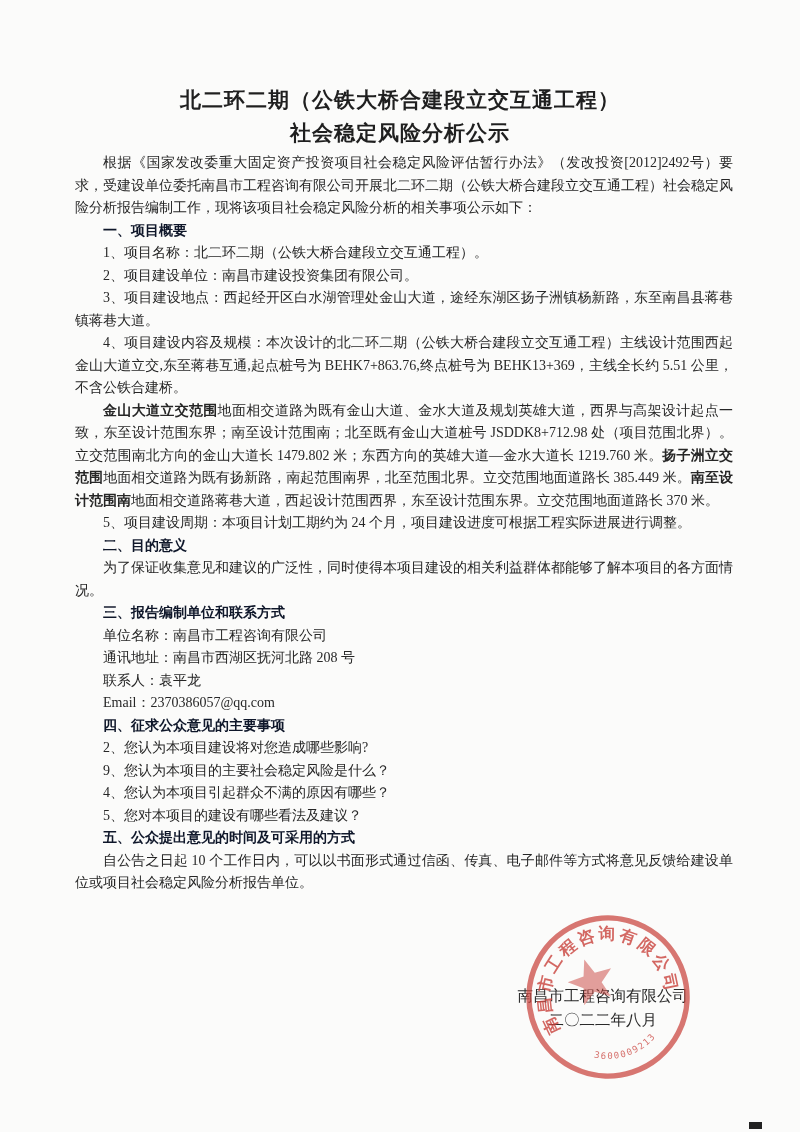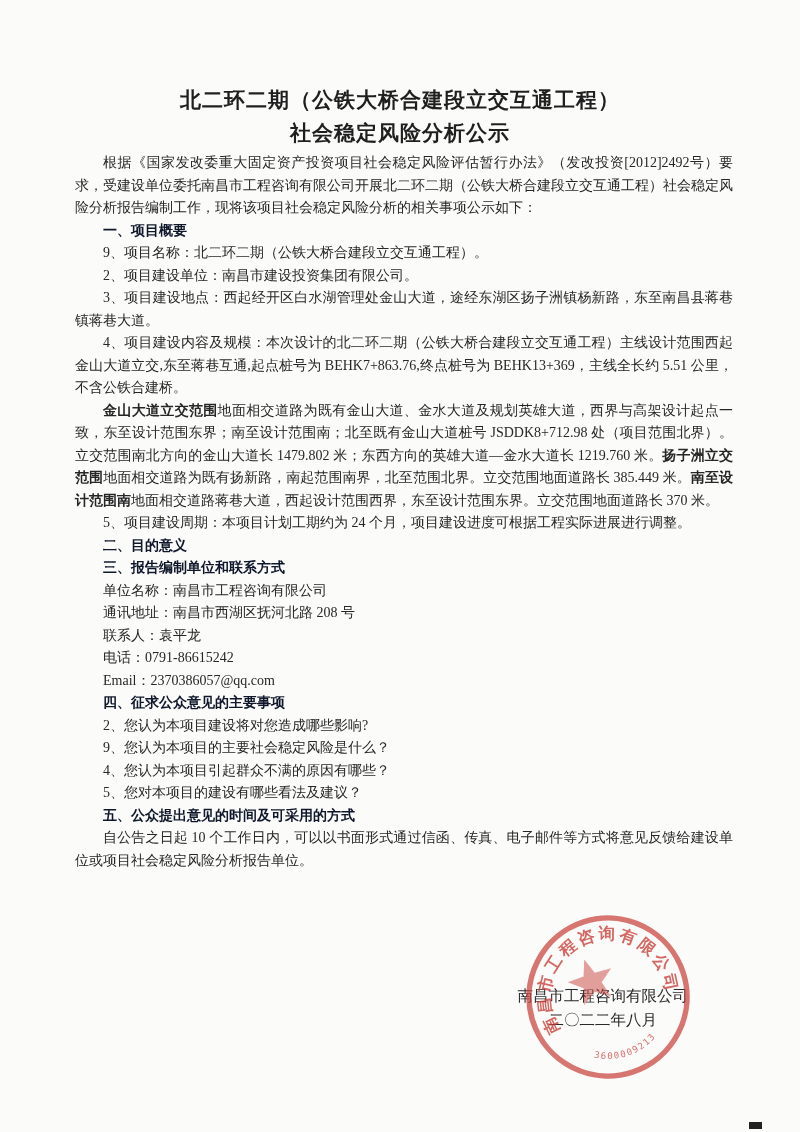--- a/index.html
+++ b/index.html
@@ -91,34 +91,34 @@
 
   <div class="title">
     <div>北二环二期（公铁大桥合建段立交互通工程）</div>
     <div>社会稳定风险分析公示</div>
   </div>
 
   <div class="content">
     <p>根据《国家发改委重大固定资产投资项目社会稳定风险评估暂行办法》（发改投资[2012]2492号）要求，受建设单位委托南昌市工程咨询有限公司开展北二环二期（公铁大桥合建段立交互通工程）社会稳定风险分析报告编制工作，现将该项目社会稳定风险分析的相关事项公示如下：</p>
 
     <p class="head">一、项目概要</p>
-    <p>9、项目名称：北二环二期（公铁大桥合建段立交互通工程）。</p>
+    <p>1、项目名称：北二环二期（公铁大桥合建段立交互通工程）。</p>
     <p>2、项目建设单位：南昌市建设投资集团有限公司。</p>
     <p>3、项目建设地点：西起经开区白水湖管理处金山大道，途经东湖区扬子洲镇杨新路，东至南昌县蒋巷镇蒋巷大道。</p>
     <p>4、项目建设内容及规模：本次设计的北二环二期（公铁大桥合建段立交互通工程）主线设计范围西起金山大道立交,东至蒋巷互通,起点桩号为 BEHK7+863.76,终点桩号为 BEHK13+369，主线全长约 5.51 公里，不含公铁合建桥。</p>
     <p><b>金山大道立交范围</b><span>地面相交道路为既有金山大道、金水大道及规划英雄大道，西界与高架设计起点一致，东至设计范围东界；南至设计范围南；北至既有金山大道桩号 JSDDK8+712.98 处（项目范围北界）。立交范围南北方向的金山大道长 1479.802 米；东西方向的英雄大道—金水大道长 1219.760 米。</span><b>扬子洲立交范围</b><span>地面相交道路为既有扬新路，南起范围南界，北至范围北界。立交范围地面道路长 385.449 米。</span><b>南至设计范围南</b><span>地面相交道路蒋巷大道，西起设计范围西界，东至设计范围东界。立交范围地面道路长 370 米。</span></p>
     <p>5、项目建设周期：本项目计划工期约为 24 个月，项目建设进度可根据工程实际进展进行调整。</p>
 
     <p class="head">二、目的意义</p>
+    <p>为了保证收集意见和建议的广泛性，同时使得本项目建设的相关利益群体都能够了解本项目的各方面情况。</p>
 
     <p class="head">三、报告编制单位和联系方式</p>
     <span class="contact-line">单位名称：南昌市工程咨询有限公司</span>
     <span class="contact-line">通讯地址：南昌市西湖区抚河北路 208 号</span>
     <span class="contact-line">联系人：袁平龙</span>
-    <span class="contact-line">电话：0791-86615242</span>
     <span class="contact-line">Email：2370386057@qq.com</span>
 
     <p class="head">四、征求公众意见的主要事项</p>
     <p>2、您认为本项目建设将对您造成哪些影响?</p>
     <p>9、您认为本项目的主要社会稳定风险是什么？</p>
     <p>4、您认为本项目引起群众不满的原因有哪些？</p>
     <p>5、您对本项目的建设有哪些看法及建议？</p>
 
     <p class="head">五、公众提出意见的时间及可采用的方式</p>
     <p>自公告之日起 10 个工作日内，可以以书面形式通过信函、传真、电子邮件等方式将意见反馈给建设单位或项目社会稳定风险分析报告单位。</p>

